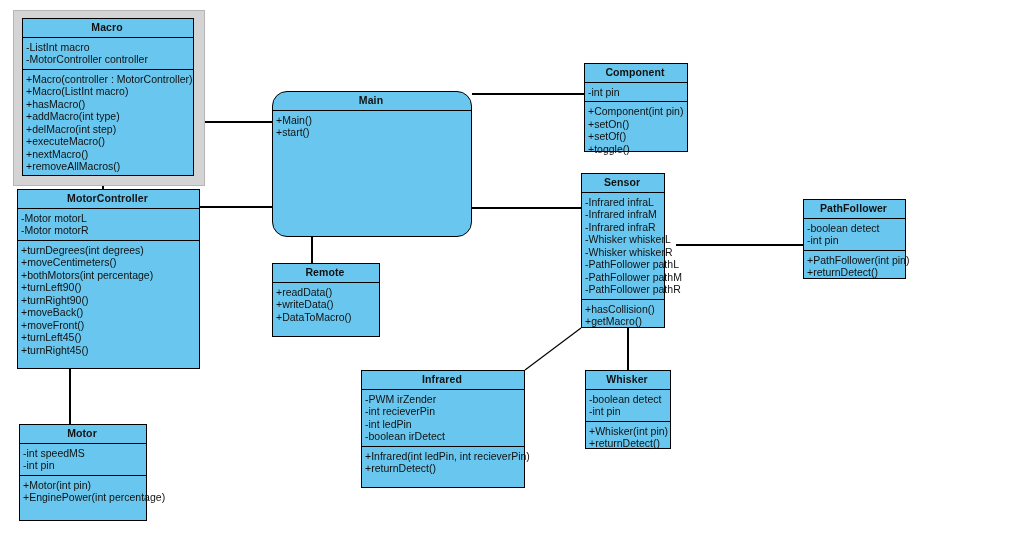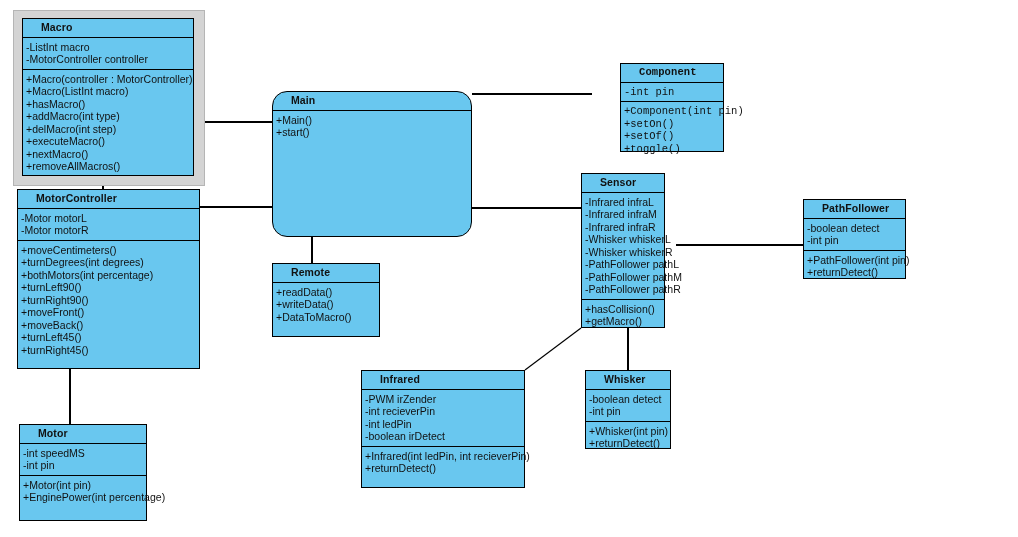--- a/index.html
+++ b/index.html
@@ -35,24 +35,24 @@
   .uml-class {
     position: absolute;
     box-sizing: border-box;
     background: #69c7ef;
     border: 1px solid #000000;
     color: #111111;
     font-size: 10.5px;
     line-height: 1.0;
   }
   .uml-title {
-    text-align: left;
+    text-align: center;
     font-weight: bold;
     font-size: 10.5px;
-    padding: 3px 2px 4px 18px;
+    padding: 3px 2px 4px 0;
     border-bottom: 1px solid #000000;
     letter-spacing: 0.1px;
   }
   .uml-compartment {
     padding: 3px 3px 3px 3px;
   }
   .uml-compartment + .uml-compartment {
     border-top: 1px solid #000000;
   }
   .uml-row {
@@ -104,27 +104,27 @@
         <div class="uml-row">+removeAllMacros()</div>
       </div>
     </div>
     <div class="uml-class" style="left: 17px; top: 189px; width: 183px; height: 180px;">
       <div class="uml-title">MotorController</div>
       <div class="uml-compartment">
         <div class="uml-row">-Motor motorL</div>
         <div class="uml-row">-Motor motorR</div>
       </div>
       <div class="uml-compartment">
+        <div class="uml-row">+turnDegrees(int degrees)</div>
         <div class="uml-row">+moveCentimeters()</div>
-        <div class="uml-row">+turnDegrees(int degrees)</div>
         <div class="uml-row">+bothMotors(int percentage)</div>
         <div class="uml-row">+turnLeft90()</div>
         <div class="uml-row">+turnRight90()</div>
+        <div class="uml-row">+moveBack()</div>
         <div class="uml-row">+moveFront()</div>
-        <div class="uml-row">+moveBack()</div>
         <div class="uml-row">+turnLeft45()</div>
         <div class="uml-row">+turnRight45()</div>
       </div>
     </div>
     <div class="uml-class" style="left: 19px; top: 424px; width: 128px; height: 97px;">
       <div class="uml-title">Motor</div>
       <div class="uml-compartment">
         <div class="uml-row">-int speedMS</div>
         <div class="uml-row">-int pin</div>
       </div>
@@ -141,21 +141,21 @@
       </div>
     </div>
     <div class="uml-class" style="left: 272px; top: 263px; width: 108px; height: 74px;">
       <div class="uml-title">Remote</div>
       <div class="uml-compartment">
         <div class="uml-row">+readData()</div>
         <div class="uml-row">+writeData()</div>
         <div class="uml-row">+DataToMacro()</div>
       </div>
     </div>
-    <div class="uml-class" style="left: 620px; top: 63px; width: 104px; height: 89px; font-family: Liberation Mono, monospace;">
+    <div class="uml-class" style="left: 584px; top: 63px; width: 104px; height: 89px;">
       <div class="uml-title">Component</div>
       <div class="uml-compartment">
         <div class="uml-row">-int pin</div>
       </div>
       <div class="uml-compartment">
         <div class="uml-row">+Component(int pin)</div>
         <div class="uml-row">+setOn()</div>
         <div class="uml-row">+setOf()</div>
         <div class="uml-row">+toggle()</div>
       </div>

